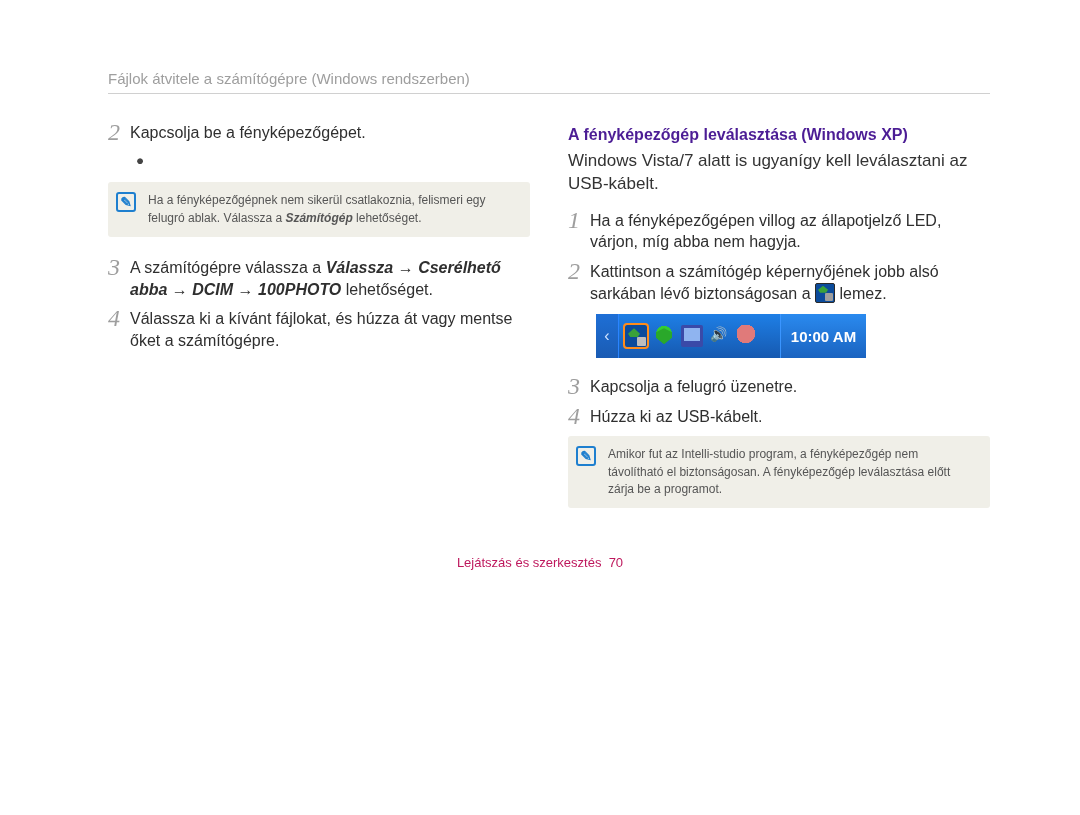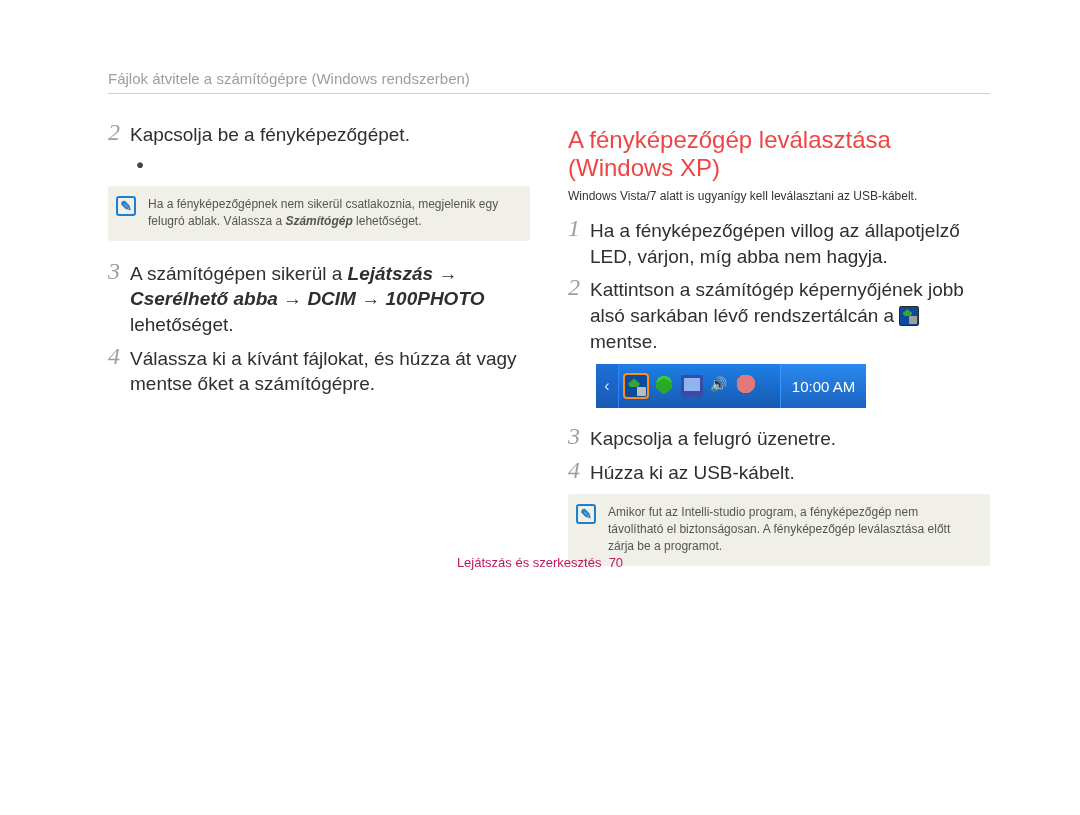--- a/index.html
+++ b/index.html
@@ -45,21 +45,21 @@
     font-style: italic;
     font-size: 24px;
     color: #9e9e9e;
     font-weight: normal;
     flex: 0 0 auto;
     line-height: 1;
     margin-top: -2px;
   }
   .step-body {
     flex: 1;
-    font-size: 19px;
+    font-size: 16px;
     color: #2f2f2f;
   }
   .bullet-list {
     margin: 6px 0 12px 28px;
   }
   .bullet {
     display: flex;
     gap: 8px;
     font-size: 13.5px;
     color: #444;
@@ -87,27 +87,27 @@
     border: 2px solid #1e7fcf;
     border-radius: 3px;
     box-sizing: border-box;
     color: #1e7fcf;
     font-size: 14px;
     text-align: center;
     line-height: 16px;
     font-weight: bold;
   }
   .section-title {
-    color: #ef4444;
-    font-size: 24px;
+    color: #4c1d95;
+    font-size: 16px;
     margin: 4px 0 6px 0;
-    font-weight: normal;
+    font-weight: bold;
   }
   .subtext {
-    font-size: 12px;
+    font-size: 17px;
     color: #333;
     line-height: 1.35;
     margin-bottom: 14px;
   }
   .bold { font-weight: bold; font-style: italic; }
   .arrow { }
   .inline-icon {
     display: inline-block;
     width: 18px;
     height: 18px;
@@ -193,20 +193,21 @@
   .tray-icon.usr { background: radial-gradient(circle at 40% 40%, #e07a7a 50%, transparent 51%); }
   .systray .clock {
     width: 85px;
     background: linear-gradient(#2a8aef, #1a63c0);
     color: #fff;
     display: flex;
     align-items: center;
     justify-content: center;
     font-size: 15px;
     border-left: 1px solid #3a95ff;
+    font-weight: bold;
   }
   .footer {
     position: absolute;
     bottom: 26px;
     left: 0;
     width: 100%;
     text-align: center;
     font-size: 13px;
     color: #be185d;
   }
@@ -228,27 +229,27 @@
       </div>
 
       <div class="bullet-list">
         <div class="bullet">
           <span class="dot">●</span>
         </div>
       </div>
 
       <div class="note">
         <div class="note-icon">✎</div>
-        <span>Ha a fényképezőgépnek nem sikerül csatlakoznia, megjelenik egy felugró ablak. Válassza a </span><span class="bold">Számítógép</span><span> lehetőséget.</span>
+        <span>Ha a fényképezőgépnek nem sikerül csatlakoznia, felismeri egy felugró ablak. Válassza a </span><span class="bold">Számítógép</span><span> lehetőséget.</span>
       </div>
 
       <div class="step">
         <div class="step-num">3</div>
         <div class="step-body">
-          <span>A számítógépen sikerül a </span><span class="bold">Lejátszás</span><span class="arrow"> → </span><span class="bold">Cserélhető abba</span><span class="arrow"> → </span><span class="bold">DCIM</span><span class="arrow"> → </span><span class="bold">100PHOTO</span><span> lehetőséget.</span>
+          <span>A számítógépre válassza a </span><span class="bold">Válassza</span><span class="arrow"> → </span><span class="bold">Cserélhető abba</span><span class="arrow"> → </span><span class="bold">DCIM</span><span class="arrow"> → </span><span class="bold">100PHOTO</span><span> lehetőséget.</span>
         </div>
       </div>
 
       <div class="step">
         <div class="step-num">4</div>
         <div class="step-body">Válassza ki a kívánt fájlokat, és húzza át vagy mentse őket a számítógépre.</div>
       </div>
 
     </div>
 
@@ -258,21 +259,21 @@
       <div class="subtext">Windows Vista/7 alatt is ugyanígy kell leválasztani az USB-kábelt.</div>
 
       <div class="step">
         <div class="step-num">1</div>
         <div class="step-body">Ha a fényképezőgépen villog az állapotjelző LED, várjon, míg abba nem hagyja.</div>
       </div>
 
       <div class="step">
         <div class="step-num">2</div>
         <div class="step-body">
-          <span>Kattintson a számítógép képernyőjének jobb alsó sarkában lévő rendszertálcán a </span><span class="inline-icon"></span><span> mentse.</span>
+          <span>Kattintson a számítógép képernyőjének jobb alsó sarkában lévő biztonságosan a </span><span class="inline-icon"></span><span> lemez.</span>
         </div>
       </div>
 
       <div class="systray">
         <div class="chev">‹</div>
         <div class="icons">
           <div class="tray-icon sel"></div>
           <div class="tray-icon shield"></div>
           <div class="tray-icon mon"></div>
           <div class="tray-icon vol"></div>

